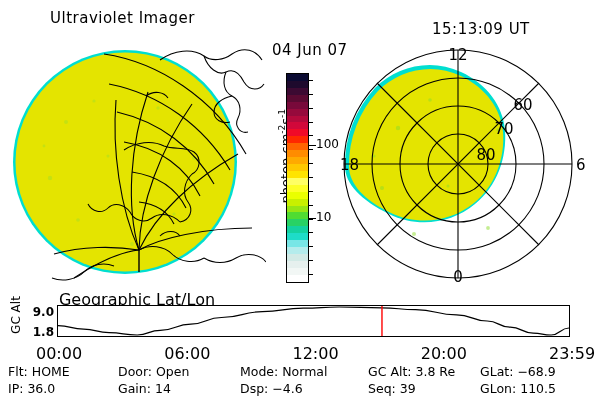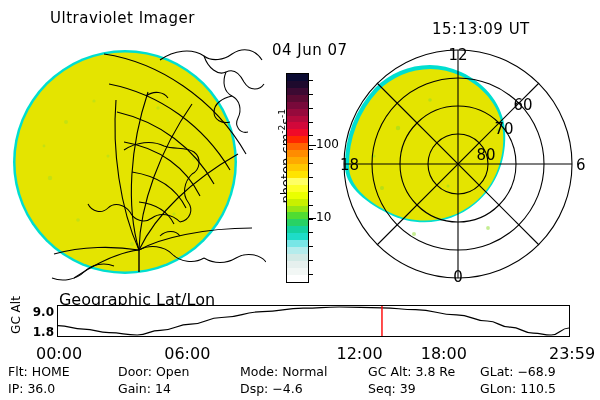--- a/index.html
+++ b/index.html
@@ -260,22 +260,22 @@
     <div class="alt-ytick" id="alt-yt-lo">1.8</div>
     <div id="alt-box">
       <svg id="alt-svg" width="511" height="30" viewBox="0 0 511 30" preserveAspectRatio="none">
           <path d="M0.0 19.7 C12.8 19.7 12.8 23.2 25.6 23.2 C38.3 23.2 38.3 26.7 51.1 26.7 C65.2 26.7 65.2 29.0 79.2 29.0 C90.7 29.0 90.7 24.3 102.2 24.3 C117.5 24.3 117.5 18.1 132.9 18.1 C148.2 18.1 148.2 11.5 163.5 11.5 C184.0 11.5 184.0 5.7 204.4 5.7 C224.8 5.7 224.8 2.2 245.3 2.2 C263.2 2.2 263.2 1.0 281.1 1.0 C302.5 1.0 302.5 1.8 324.0 1.8 C340.8 1.8 340.8 3.7 357.7 3.7 C378.1 3.7 378.1 8.8 398.6 8.8 C413.9 8.8 413.9 15.0 429.2 15.0 C440.7 15.0 440.7 21.2 452.2 21.2 C463.7 21.2 463.7 27.1 475.2 27.1 C484.2 27.1 484.2 29.0 493.1 29.0 C502.1 29.0 502.1 22.0 511.0 22.0" fill="none" stroke="#000" stroke-width="1.2" vector-effect="non-scaling-stroke"></path>
           <line x1="323.974" y1="0" x2="323.974" y2="30" stroke="#ff0000" stroke-width="1.4" vector-effect="non-scaling-stroke"></line>
         </svg>
     </div>
     <div id="time-axis">
         <div class="time-tick" style="left: 36px; top: 0px;">00:00</div>
         <div class="time-tick" style="left: 164.25px; top: 0px;">06:00</div>
-        <div class="time-tick" style="left: 292.5px; top: 0px; margin-left: 44px;">12:00</div>
-        <div class="time-tick" style="left: 420.75px; top: 0px;">18:00</div>
+        <div class="time-tick" style="left: 292.5px; top: 0px;">12:00</div>
+        <div class="time-tick" style="left: 420.75px; top: 0px;">20:00</div>
         <div class="time-tick" style="left: 549px; top: 0px;">23:59</div>
       </div>
   </div>
 
   <div class="abs" id="status">
     <div id="status-row1">
         <div class="st-cell" style="left: 8px; top: 0px;">Flt: HOME</div>
         <div class="st-cell" style="left: 118px; top: 0px;">Door: Open</div>
         <div class="st-cell" style="left: 240px; top: 0px;">Mode: Normal</div>
         <div class="st-cell" style="left: 368px; top: 0px;">GC Alt: 3.8 Re</div>

